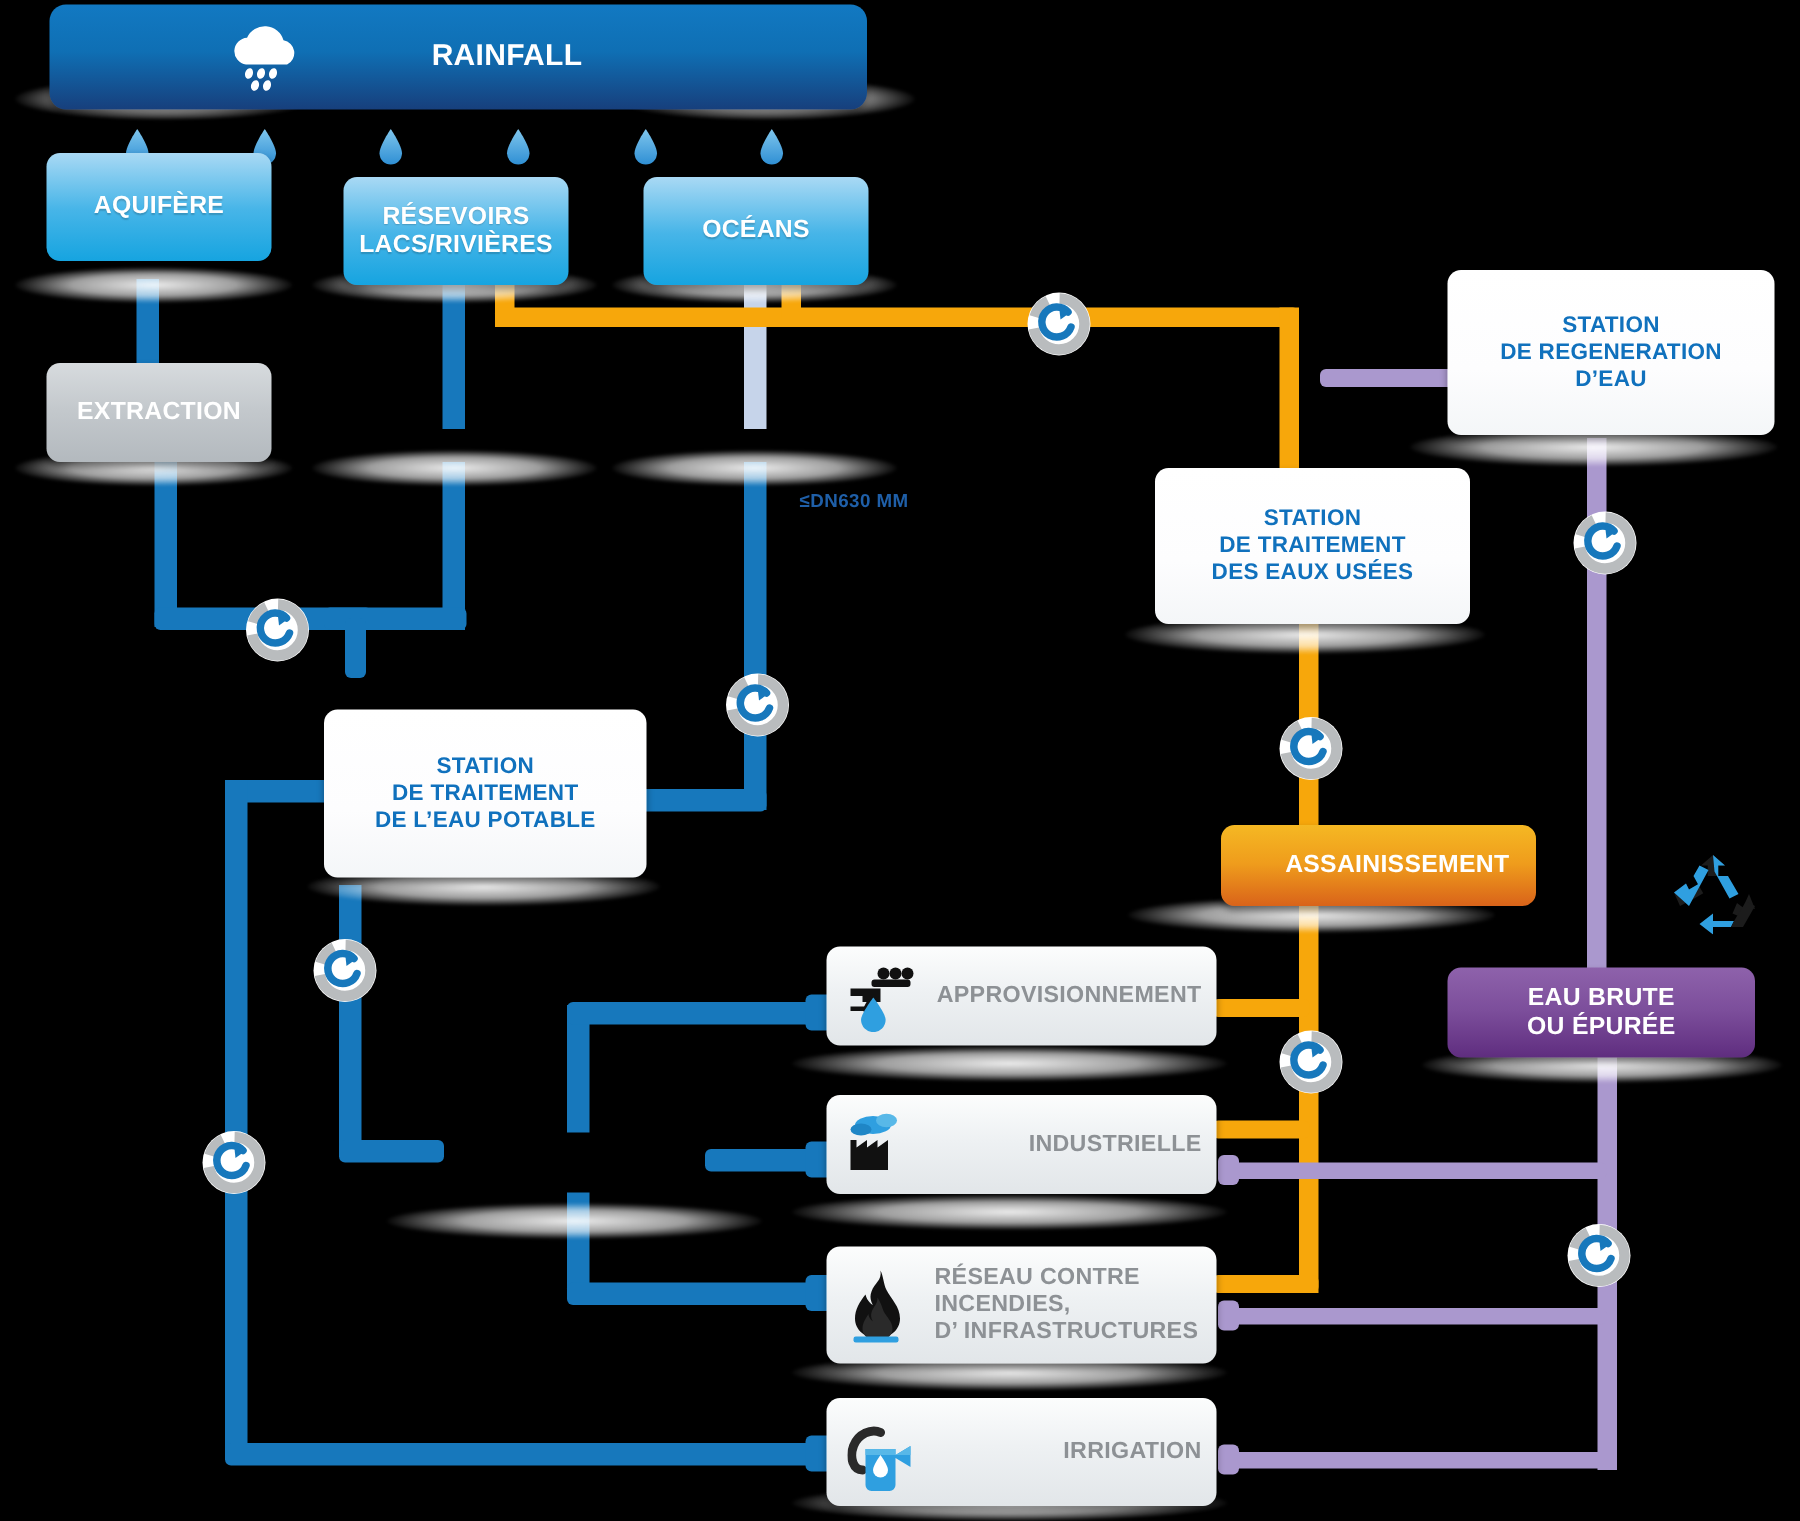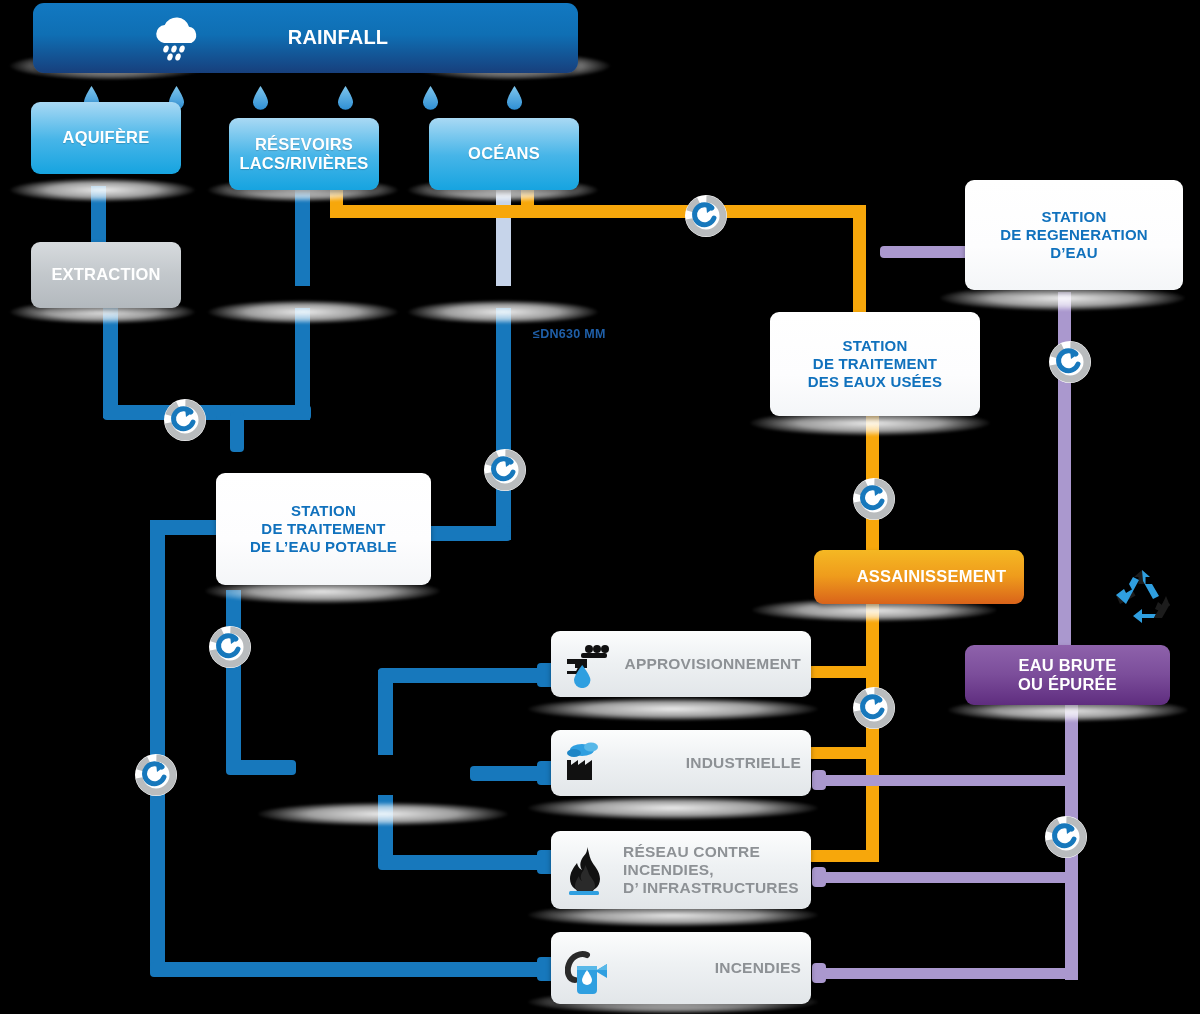--- a/index.html
+++ b/index.html
@@ -331,21 +331,21 @@
 
   <div class="box b-usage" style="left:551px;top:932px;width:260px;height:72px;">
     <span class="icon" style="left:14px;top:14px;width:50px;height:48px;">
       <svg width="50" height="48" viewBox="0 0 50 48" aria-hidden="true">
         <path d="M10 34C4 34 1 26 4 18 7 10 16 6 22 9" stroke="#2a2a2a" stroke-width="6" fill="none" stroke-linecap="round"></path>
         <path d="M12 20h20v4l10-6v14l-10-6v18a4 4 0 0 1-4 4H16a4 4 0 0 1-4-4z" fill="#2f9fe0"></path>
         <path d="M12 20h20v4l10-6v6H12z" fill="#58b8e8"></path>
         <path d="M22 24c0 0-5 7-5 10a5 5 0 0 0 10 0c0-3-5-10-5-10z" fill="#fff"></path>
       </svg>
     </span>
-    <span>INCENDIES</span>
+    <span>IRRIGATION</span>
   </div>
 
   <div class="valve" style="left:163px;top:398px;">
     <svg width="44" height="44" viewBox="0 0 44 44">
         <circle cx="22" cy="22" r="21" fill="#ffffff"></circle>
         <circle cx="22" cy="22" r="17" fill="none" stroke="#b9bcbe" stroke-width="7" stroke-dasharray="66 8 14 8" stroke-dashoffset="16"></circle>
         <path d="M28 14a10 10 0 1 0 2 10" fill="none" stroke="#1778bc" stroke-width="5" stroke-linecap="round"></path>
         <path d="M22 10l8 4-7 5z" fill="#1778bc"></path>
       </svg>
   </div>

